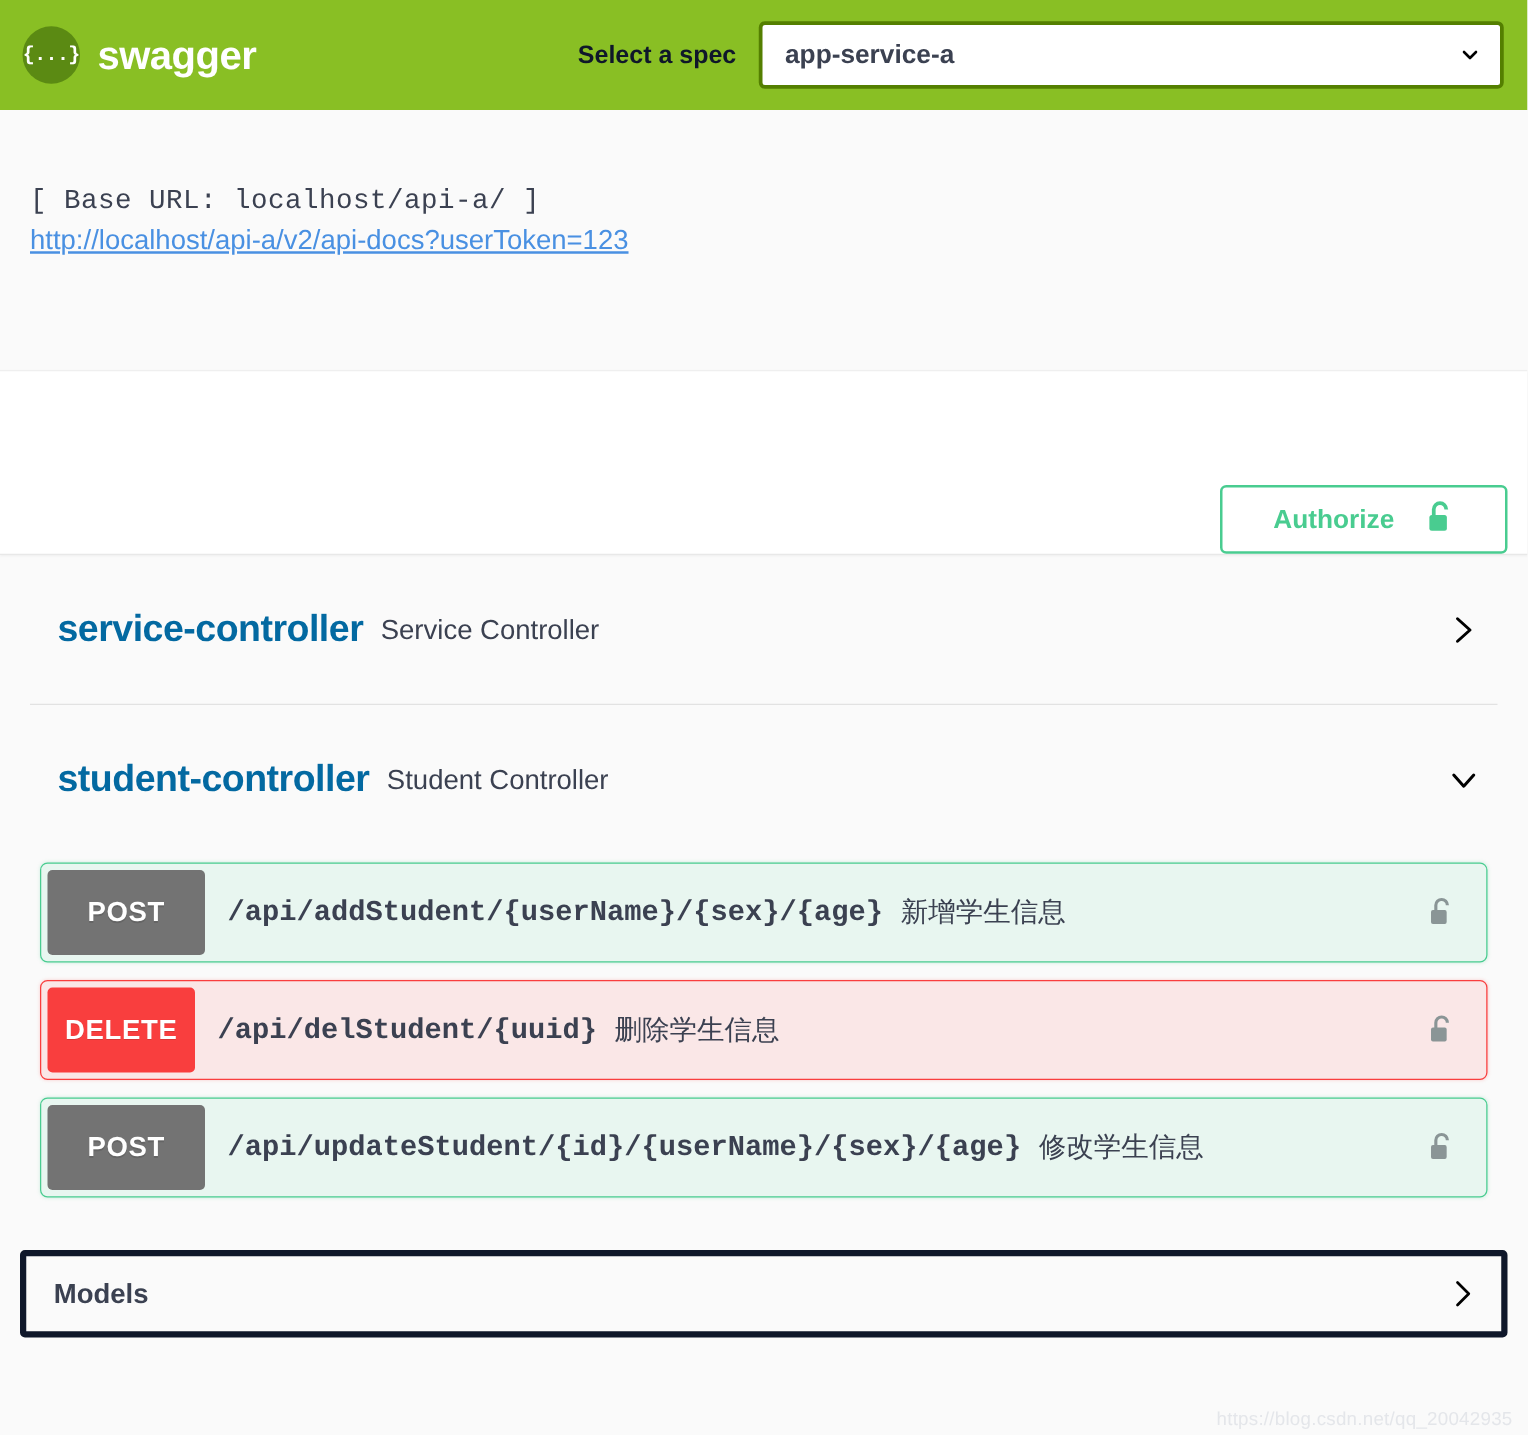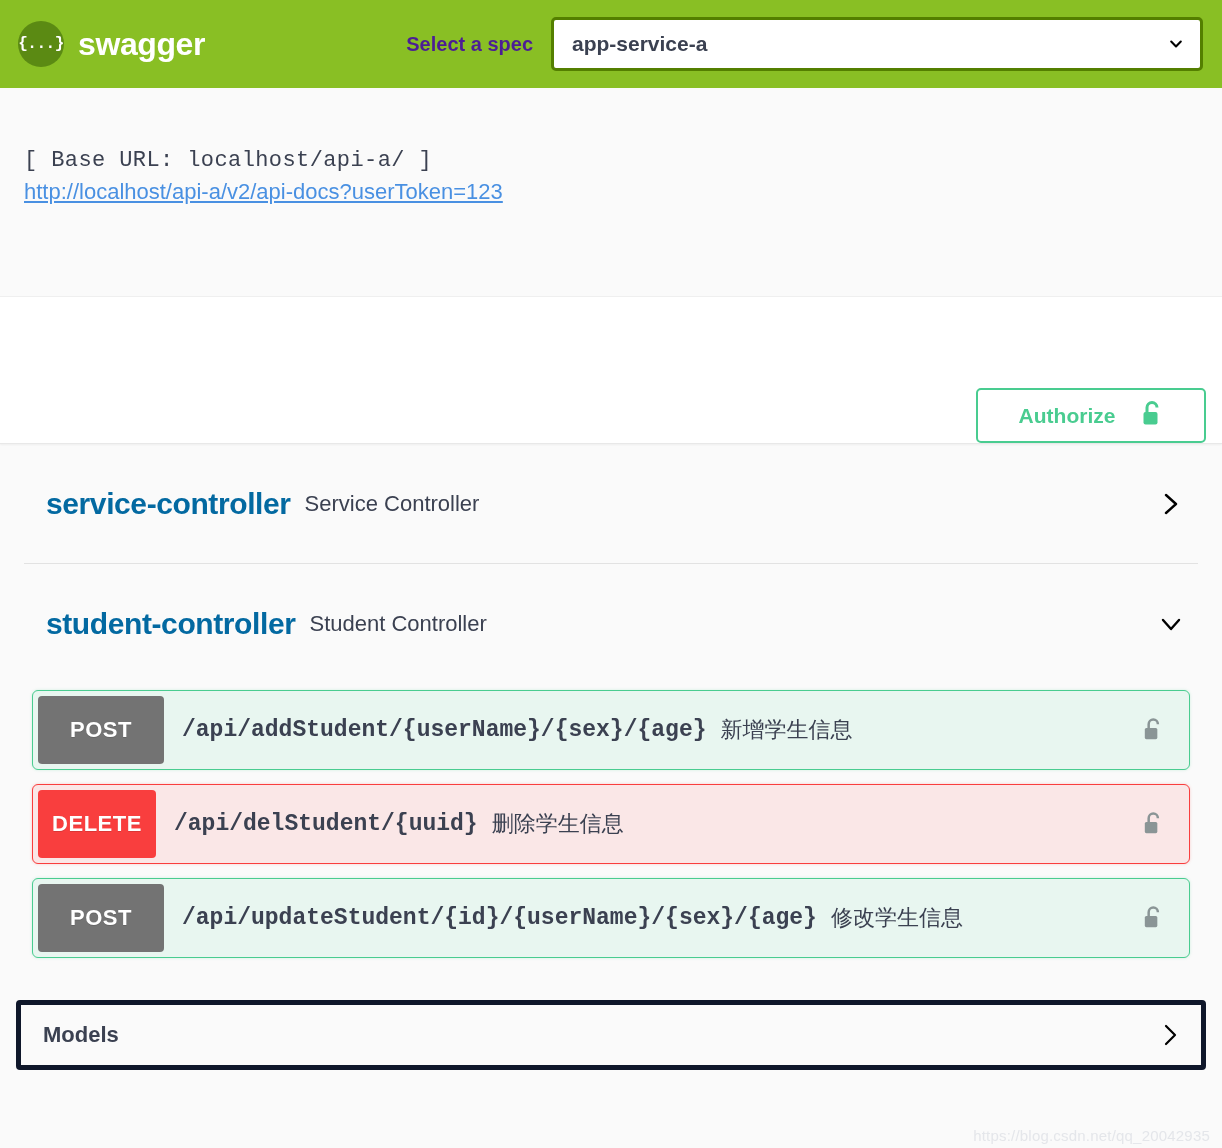--- a/index.html
+++ b/index.html
@@ -53,27 +53,27 @@
   }
   .topbar-right {
     flex: 1 1 auto;
     display: flex;
     align-items: center;
     justify-content: flex-end;
     gap: 18px;
     padding-right: 1px;
   }
   .select-label {
-    color: #4c1d95;
+    color: #0f172a;
     font-size: 20px;
     font-weight: bold;
     white-space: nowrap;
   }
   .spec-select {
-    width: 652px;
+    width: 596px;
     height: 54px;
     background: #ffffff;
     border: 3px solid #547f00;
     border-radius: 5px;
     display: flex;
     align-items: center;
     justify-content: space-between;
     padding: 0 16px 0 18px;
   }
   .spec-select .value {

